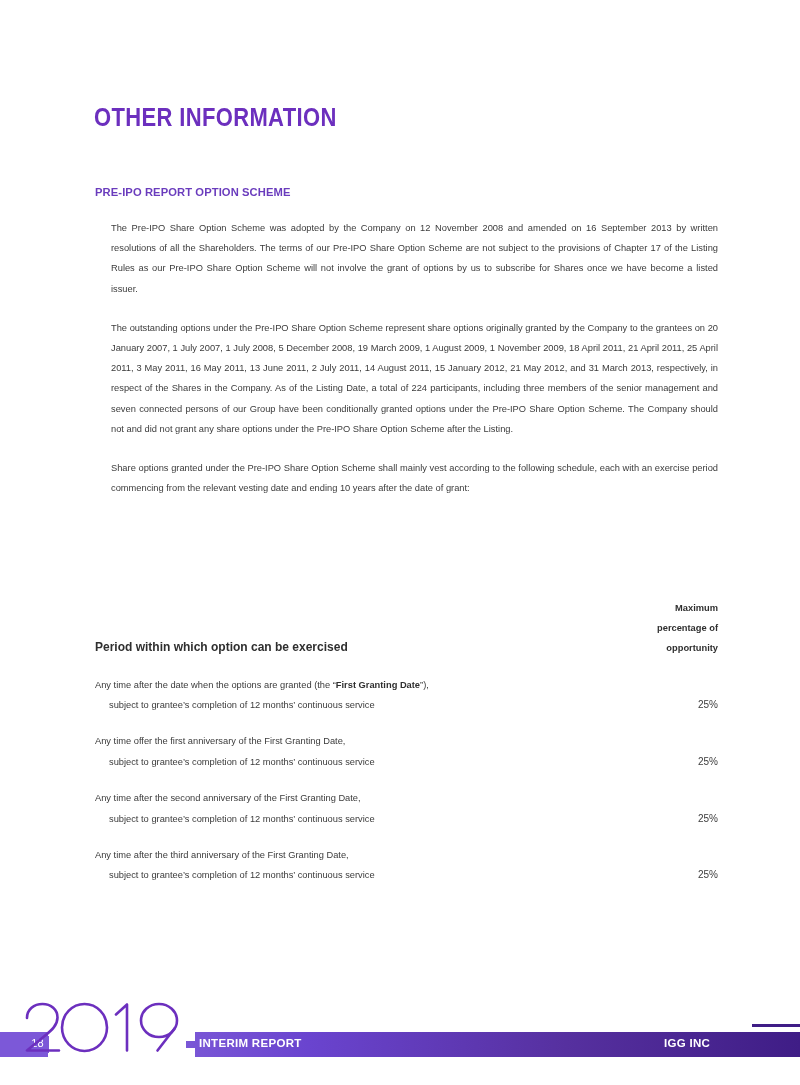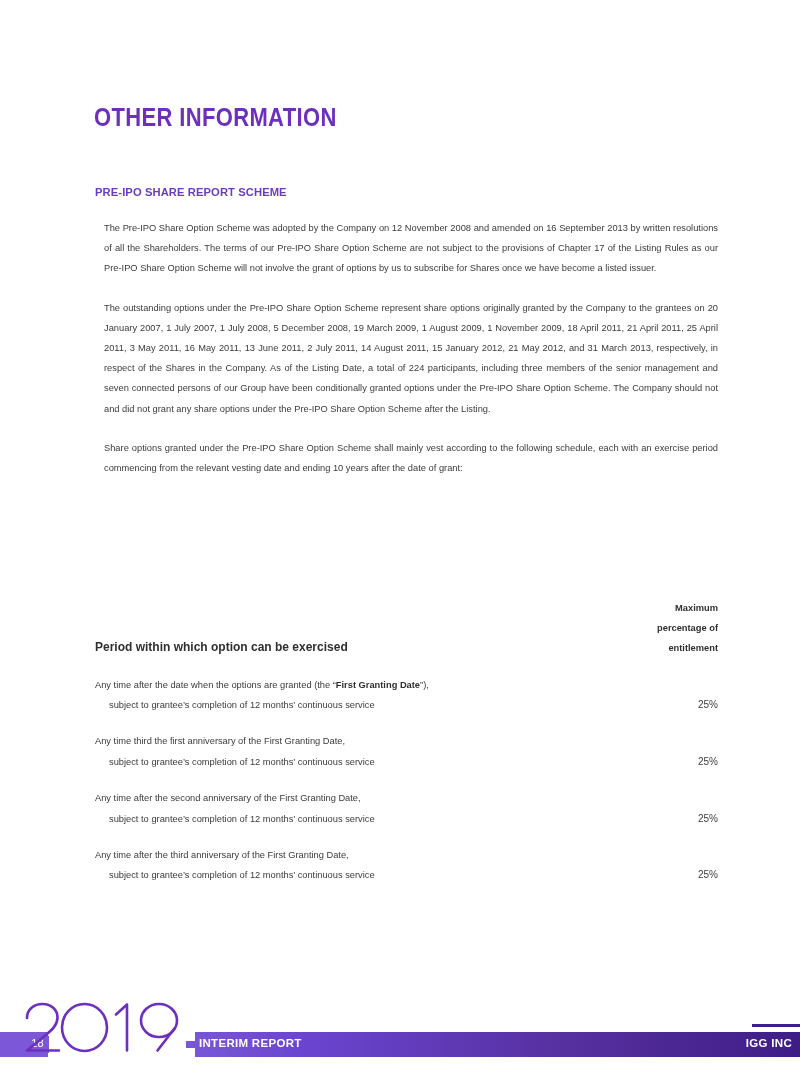--- a/index.html
+++ b/index.html
@@ -50,21 +50,21 @@
 
   
   .content {
     position: absolute;
     left: 95px;
     top: 218px;
     width: 623px;
   }
 
   p.body {
-    margin: 0 0 19px 9px;
+    margin: 0 0 19px 16px;
     font-size: 9.3px;
     line-height: 20.2px;
     text-align: justify;
     text-justify: inter-word;
     color: #3b3b3b;
   }
   p.body:last-child { margin-bottom: 0; }
 
   
   .schedule {
@@ -158,24 +158,24 @@
     top: 1037px;
     font-size: 11.5px;
     font-weight: bold;
     letter-spacing: 0.3px;
     color: #ffffff;
     white-space: nowrap;
   }
 
   .igg-label {
     position: absolute;
-    left: 632px;
+    left: 607px;
     top: 1037px;
     width: 160px;
-    text-align: right;
+    text-align: center;
     font-size: 11.5px;
     font-weight: bold;
     letter-spacing: 0.3px;
     color: #ffffff;
     white-space: nowrap;
   }
 
   .page-num-box {
     position: absolute;
     left: 0px;
@@ -222,50 +222,50 @@
     background: #3f1d86;
   }
 </style>
 </head>
 <body>
 
 <div class="page">
 
   <div class="page-title">OTHER INFORMATION</div>
 
-  <div class="section-heading">PRE-IPO SHARE REPORT SCHEME</div>
+  <div class="section-heading">PRE-IPO REPORT OPTION SCHEME</div>
 
   <div class="content">
     <p class="body">The Pre-IPO Share Option Scheme was adopted by the Company on 12 November 2008 and amended on 16 September 2013 by written resolutions of all the Shareholders. The terms of our Pre-IPO Share Option Scheme are not subject to the provisions of Chapter 17 of the Listing Rules as our Pre-IPO Share Option Scheme will not involve the grant of options by us to subscribe for Shares once we have become a listed issuer.</p>
     <p class="body">The outstanding options under the Pre-IPO Share Option Scheme represent share options originally granted by the Company to the grantees on 20 January 2007, 1 July 2007, 1 July 2008, 5 December 2008, 19 March 2009, 1 August 2009, 1 November 2009, 18 April 2011, 21 April 2011, 25 April 2011, 3 May 2011, 16 May 2011, 13 June 2011, 2 July 2011, 14 August 2011, 15 January 2012, 21 May 2012, and 31 March 2013, respectively, in respect of the Shares in the Company. As of the Listing Date, a total of 224 participants, including three members of the senior management and seven connected persons of our Group have been conditionally granted options under the Pre-IPO Share Option Scheme. The Company should not and did not grant any share options under the Pre-IPO Share Option Scheme after the Listing.</p>
     <p class="body">Share options granted under the Pre-IPO Share Option Scheme shall mainly vest according to the following schedule, each with an exercise period commencing from the relevant vesting date and ending 10 years after the date of grant:</p>
   </div>
 
   <div class="schedule">
 
     <div class="sched-head">
       <div class="sched-head-left">Period within which option can be exercised</div>
       <div class="sched-head-right">
         <div>Maximum</div>
         <div>percentage of</div>
-        <div>entitlement</div>
+        <div>opportunity</div>
       </div>
     </div>
 
     <div class="sched-row">
       <div class="sched-row-text">
         <span>Any time after the date when the options are granted (the “</span><b class="inline-bold">First Granting Date</b><span>”),</span>
         <span class="sub">subject to grantee’s completion of 12 months’ continuous service</span>
       </div>
       <div class="sched-row-value">25%</div>
     </div>
 
     <div class="sched-row">
       <div class="sched-row-text">
-        <span>Any time third the first anniversary of the First Granting Date,</span>
+        <span>Any time offer the first anniversary of the First Granting Date,</span>
         <span class="sub">subject to grantee’s completion of 12 months’ continuous service</span>
       </div>
       <div class="sched-row-value">25%</div>
     </div>
 
     <div class="sched-row">
       <div class="sched-row-text">
         <span>Any time after the second anniversary of the First Granting Date,</span>
         <span class="sub">subject to grantee’s completion of 12 months’ continuous service</span>
       </div>

